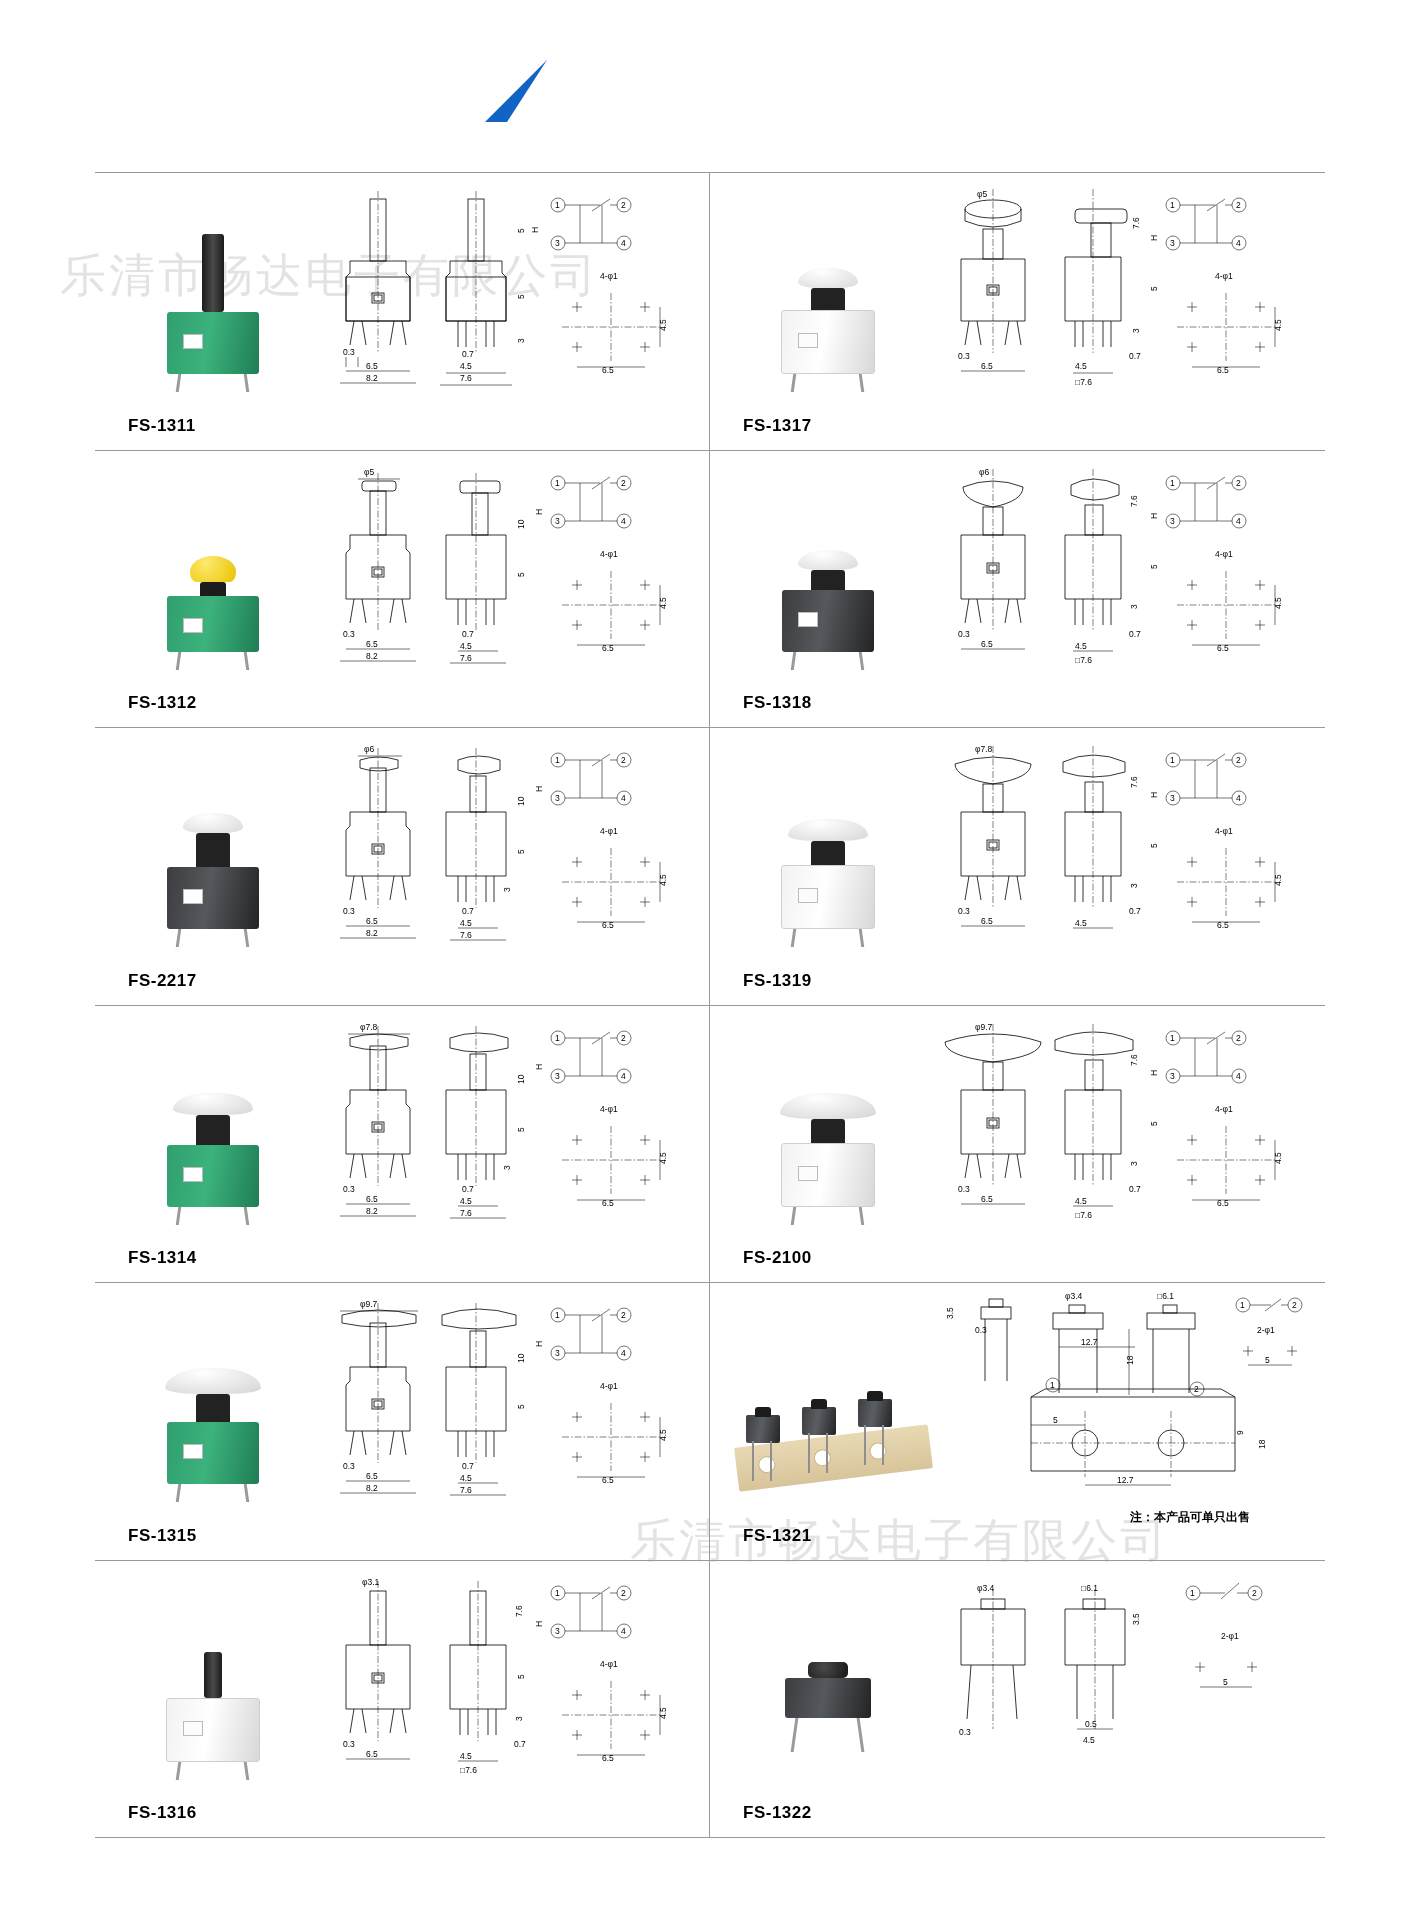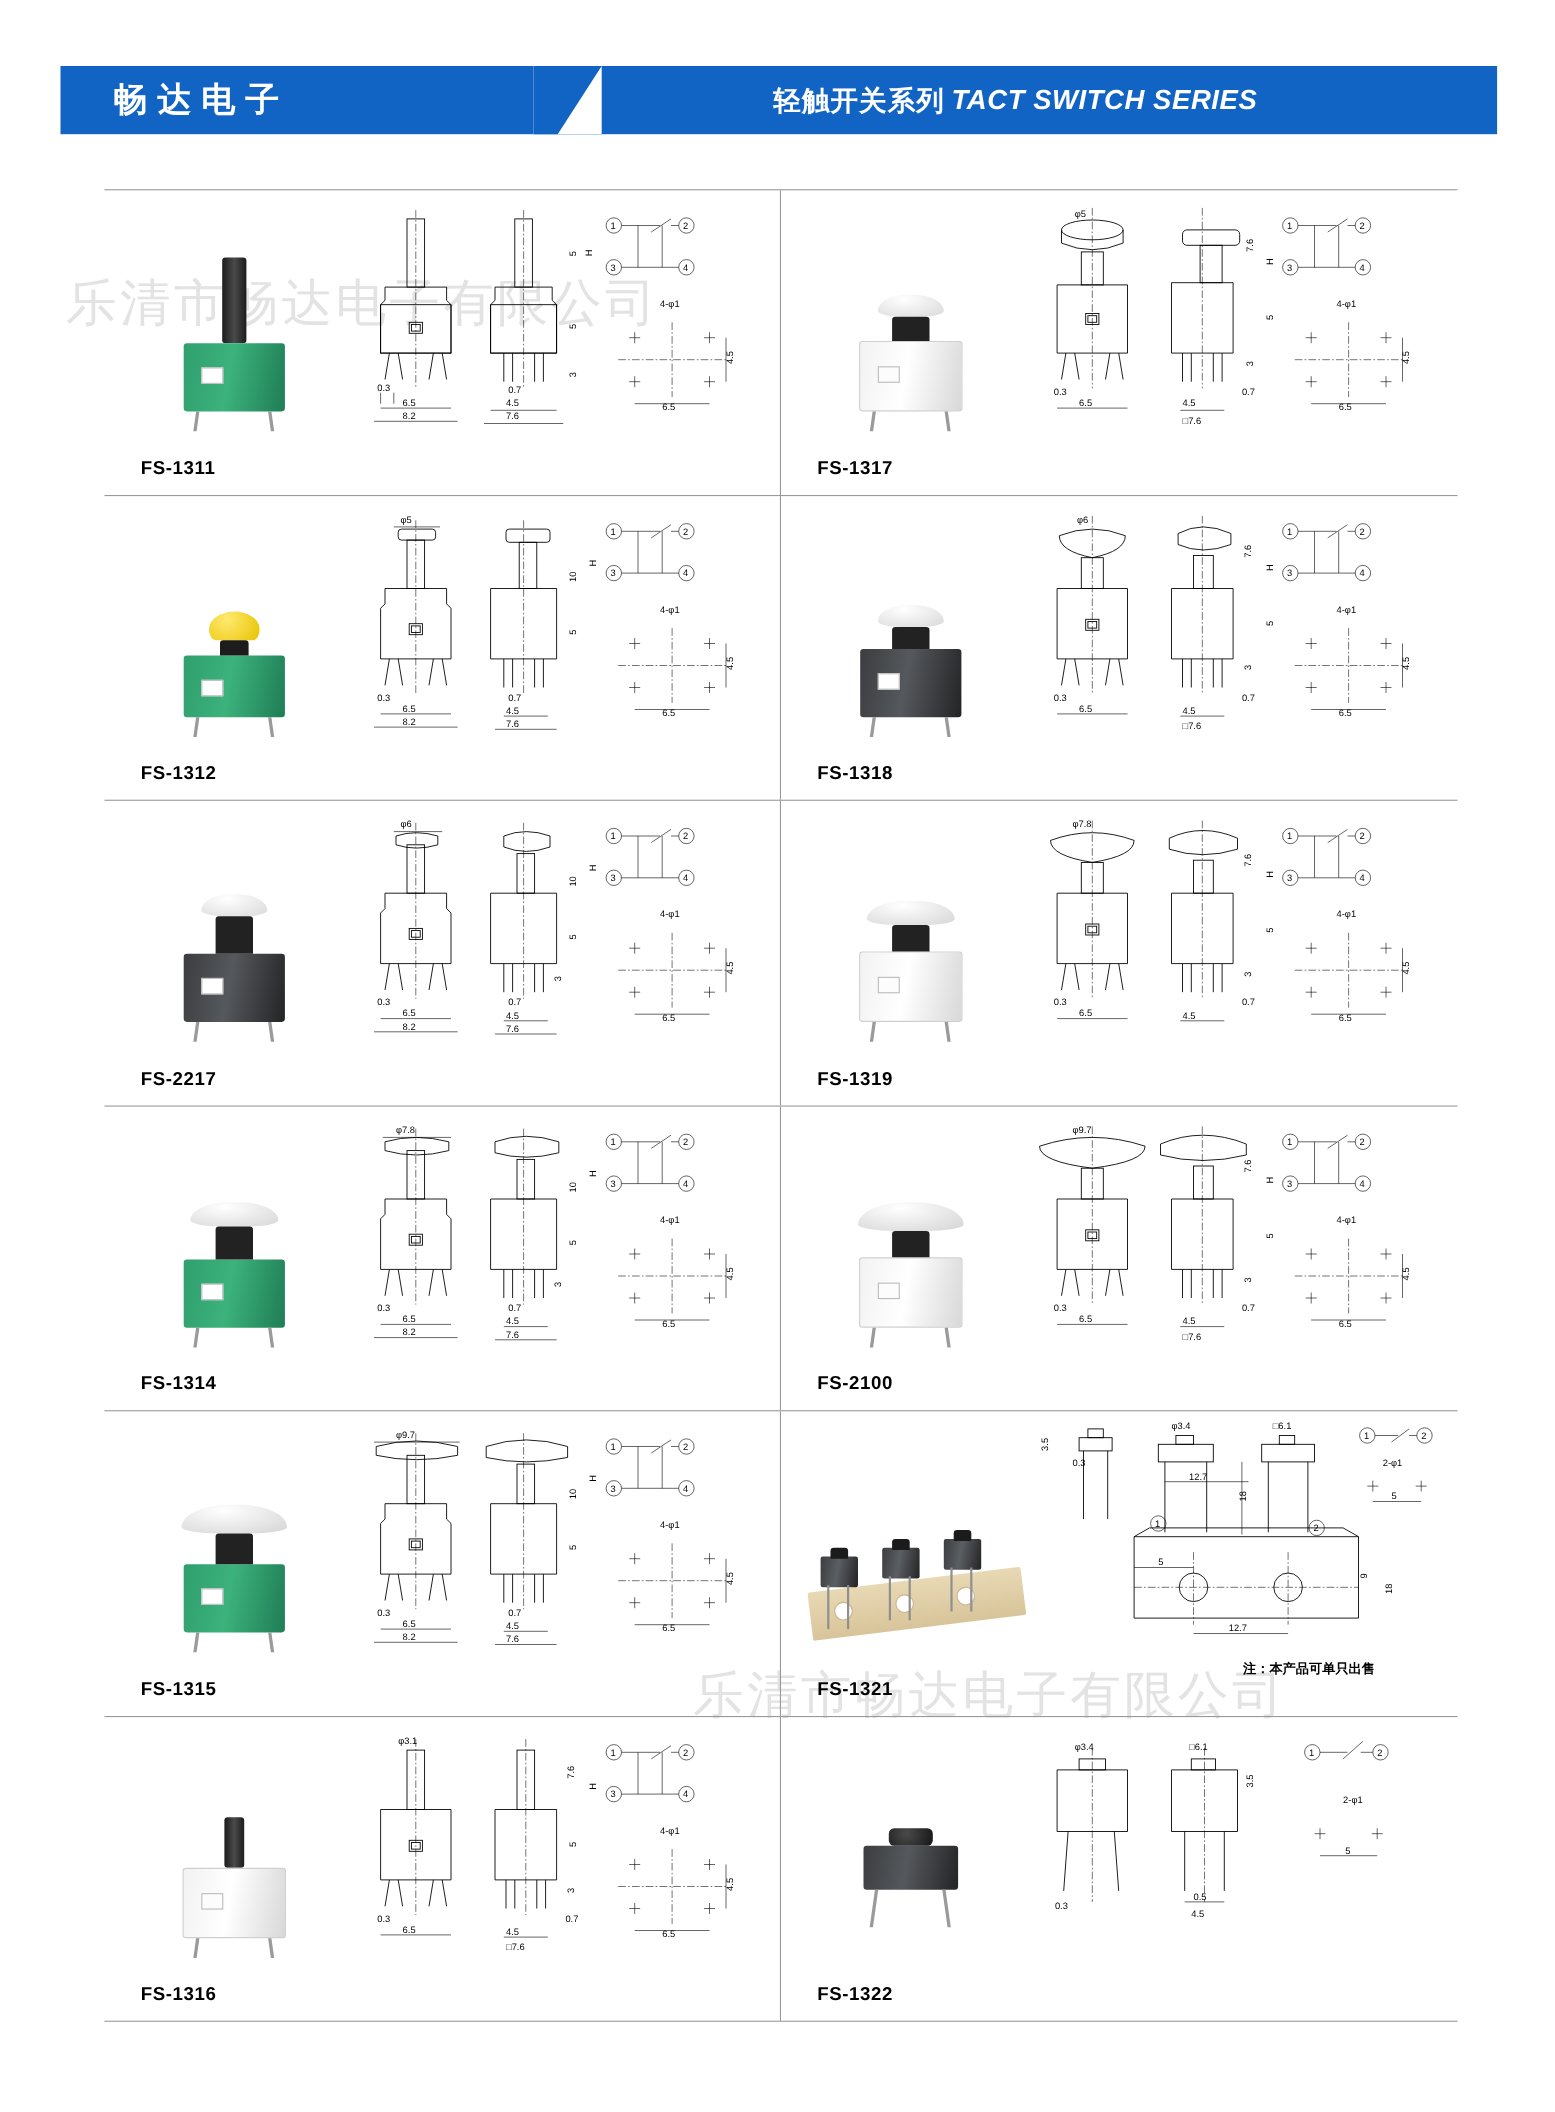--- a/index.html
+++ b/index.html
@@ -286,29 +286,22 @@
     position: absolute;
     font-size: 12px;
     font-family: "DejaVu Sans", sans-serif;
     font-weight: bold;
   }
 </style>
 </head>
 <body>
 
 <div class="header">
-  <div class="header-left">
-    <span class="brand">畅达电子</span>
-  </div>
   <div class="header-slash"></div>
   <div class="header-slash2"></div>
-  <div class="header-right">
-    <span class="cn">轻触开关系列</span>
-    <span class="en">TACT SWITCH SERIES</span>
-  </div>
 </div>
 
 <div class="watermark wm1">乐清市畅达电子有限公司</div>
 <div class="watermark wm2">乐清市畅达电子有限公司</div>
 
 <div class="grid">
 
   <div class="row">
 
     <div class="cell left">

